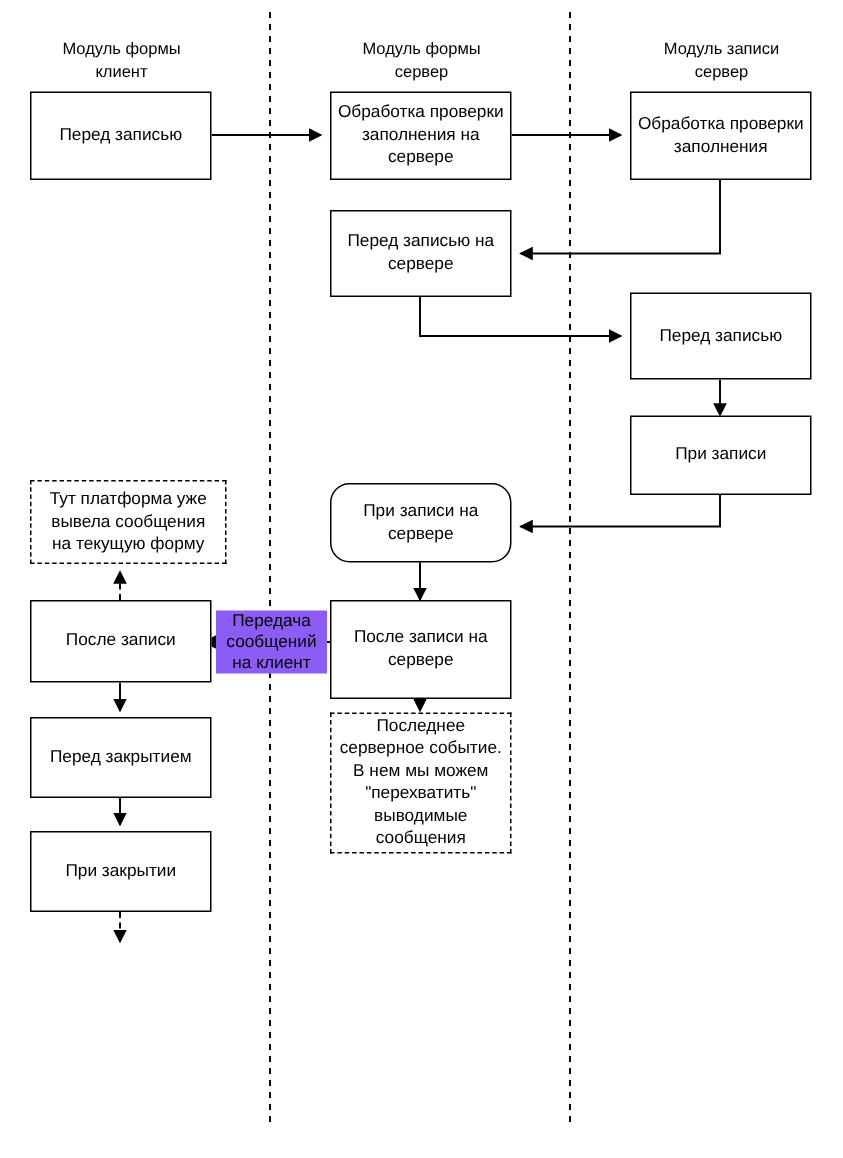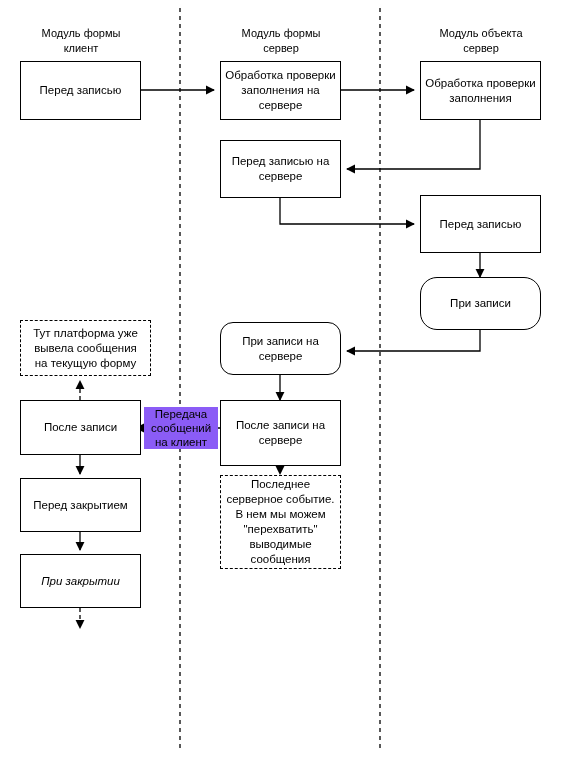--- a/index.html
+++ b/index.html
@@ -109,50 +109,50 @@
       <path d="M 280 455 L 280 474" marker-end="url(#arrow)"></path>
 
       <path d="M 80 608 L 80 628" marker-end="url(#arrow)"></path>
     </g>
   </svg>
 
   <div class="col-header" style="left:10px; top:26px; width:142px;">Модуль формы
 клиент</div>
   <div class="col-header" style="left:210px; top:26px; width:142px;">Модуль формы
 сервер</div>
-  <div class="col-header" style="left:410px; top:26px; width:142px;">Модуль объекта
+  <div class="col-header" style="left:410px; top:26px; width:142px;">Модуль записи
 сервер</div>
 
   <div class="node solid" style="left:20px; top:61px; width:121px; height:59px;">Перед записью</div>
 
   <div class="node solid" style="left:220px; top:61px; width:121px; height:59px;">Обработка проверки
 заполнения на
 сервере</div>
 
   <div class="node solid" style="left:420px; top:61px; width:121px; height:59px;">Обработка проверки
 заполнения</div>
 
   <div class="node solid" style="left:220px; top:140px; width:121px; height:58px;">Перед записью на
 сервере</div>
 
   <div class="node solid" style="left:420px; top:195px; width:121px; height:58px;">Перед записью</div>
 
-  <div class="node solid" style="left:420px; top:277px; width:121px; height:53px;border-radius:17px;">При записи</div>
+  <div class="node solid" style="left:420px; top:277px; width:121px; height:53px;">При записи</div>
 
   <div class="node solid" style="left:220px; top:322px; width:121px; height:53px;border-radius:13px;">При записи на
 сервере</div>
 
   <div class="node solid" style="left:220px; top:400px; width:121px; height:66px;">После записи на
 сервере</div>
 
   <div class="node solid" style="left:20px; top:400px; width:121px; height:55px;">После записи</div>
 
   <div class="node solid" style="left:20px; top:478px; width:121px; height:54px;">Перед закрытием</div>
 
-  <div class="node solid" style="left:20px; top:554px; width:121px; height:54px;font-style:italic;">При закрытии</div>
+  <div class="node solid" style="left:20px; top:554px; width:121px; height:54px;">При закрытии</div>
 
   <div class="node dashed" style="left:220px; top:475px; width:121px; height:94px;">Последнее
 серверное событие.
 В нем мы можем
 "перехватить"
 выводимые
 сообщения</div>
 
   <div class="node dashed" style="left:20px; top:320px; width:131px; height:56px;">Тут платформа уже
 вывела сообщения

